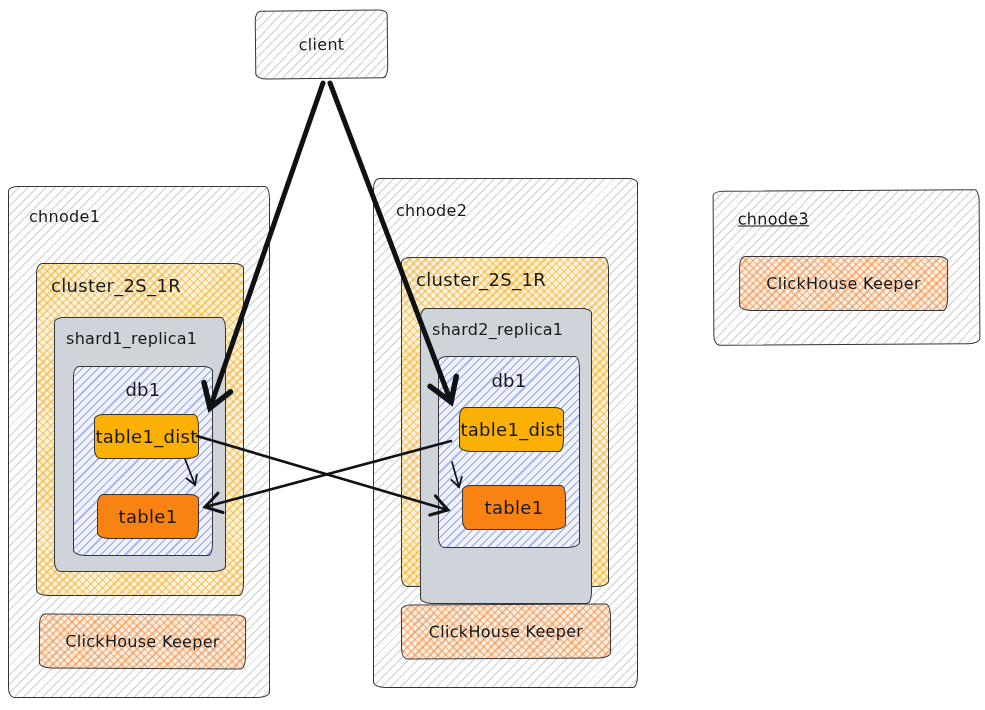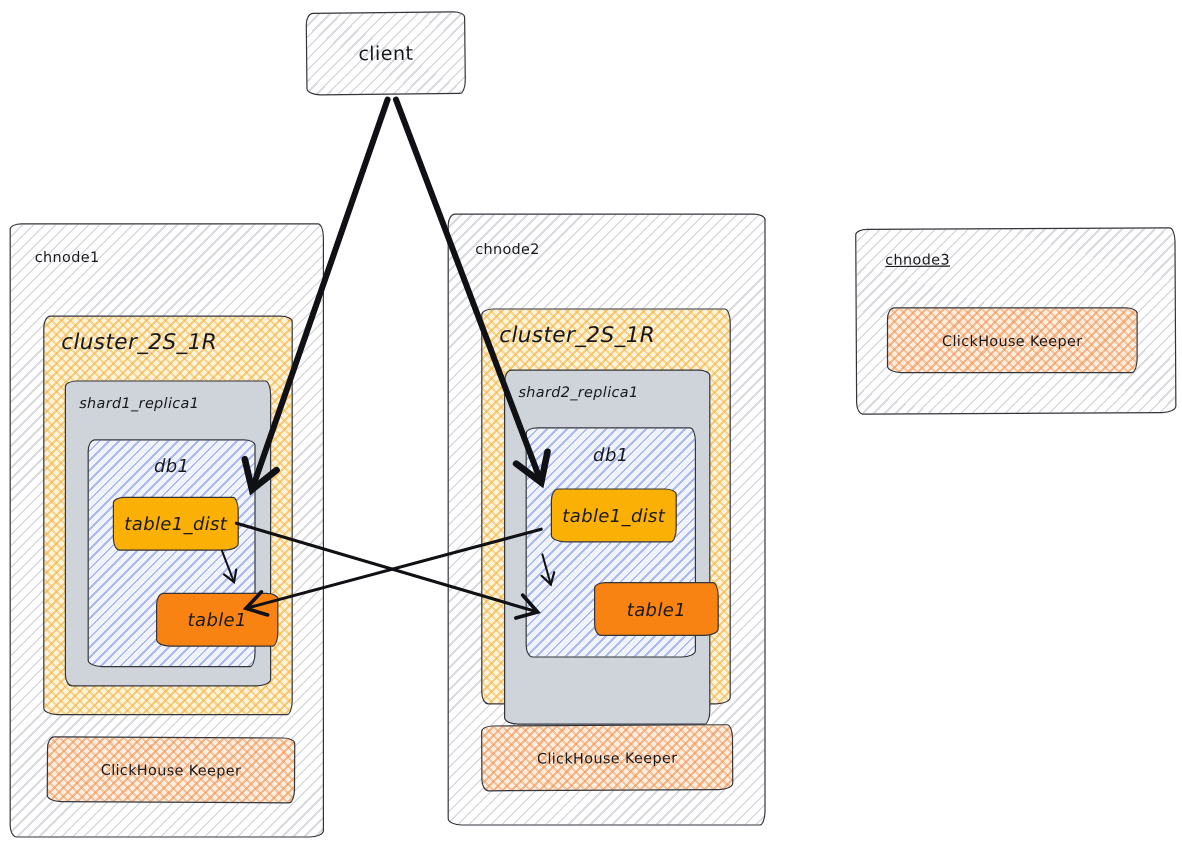--- a/index.html
+++ b/index.html
@@ -7,32 +7,32 @@
        font-family:"DejaVu Sans","Liberation Sans",sans-serif;color:#17181c;}
   .stage{position:absolute;inset:0;}
   .box{position:absolute;border:1.7px solid #33353a;box-sizing:border-box;}
   .sketch1{border-radius:6px 10px 5px 12px / 10px 5px 12px 6px;}
   .sketch2{border-radius:10px 5px 12px 6px / 5px 12px 6px 10px;}
   .hatch-gray{background-color:#fefefe;
     background-image:repeating-linear-gradient(135deg, rgba(135,140,150,0.30) 0 1.4px, transparent 1.4px 6.5px);}
   .crosshatch-amber{background-color:#fdf3da;
     background-image:
       repeating-linear-gradient(135deg, rgba(243,178,62,0.60) 0 1.8px, transparent 1.8px 5.6px),
-      repeating-linear-gradient(45deg,  rgba(243,178,62,0.45) 0 1.8px, transparent 1.8px 5.6px); font-style: italic;}
+      repeating-linear-gradient(45deg,  rgba(243,178,62,0.45) 0 1.8px, transparent 1.8px 5.6px);}
   .crosshatch-orange{background-color:#fdeee0;
     background-image:
       repeating-linear-gradient(135deg, rgba(240,140,70,0.55) 0 1.8px, transparent 1.8px 5.4px),
       repeating-linear-gradient(45deg,  rgba(240,140,70,0.42) 0 1.8px, transparent 1.8px 5.4px);}
   .hatch-blue{background-color:#f0f3fc;
     background-image:repeating-linear-gradient(135deg, rgba(98,124,222,0.48) 0 1.6px, transparent 1.6px 5.8px);}
   .solid-gray{background-color:#ced4da;}
   .fill-gold{background-color:#fab005;}
-  .fill-orange{background-color:#f98312;margin-left:33px;}
-  .lbl{position:absolute;font-size:12px;letter-spacing:0.3px;white-space:nowrap;}
-  .lbl-sm{font-size:15px;}
+  .fill-orange{background-color:#f98312;}
+  .lbl{position:absolute;font-size:16px;letter-spacing:0.3px;white-space:nowrap;}
+  .lbl-sm{font-size:18px;}
   .center-flex{display:flex;align-items:center;justify-content:center;}
   .keeper{font-size:17px;}
   svg.arrows{position:absolute;left:0;top:0;pointer-events:none;}
 </style>
 </head>
 <body>
 
 <div class="stage">
 
   <div class="box sketch1 hatch-gray center-flex" style="left:255px;top:10px;width:133px;height:69px;transform:rotate(-0.6deg);">

